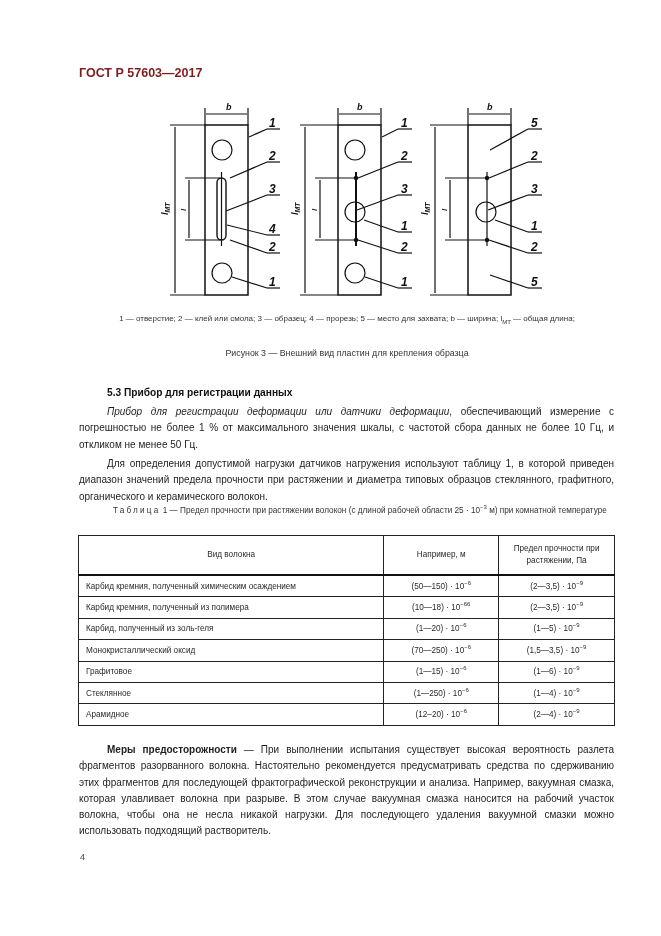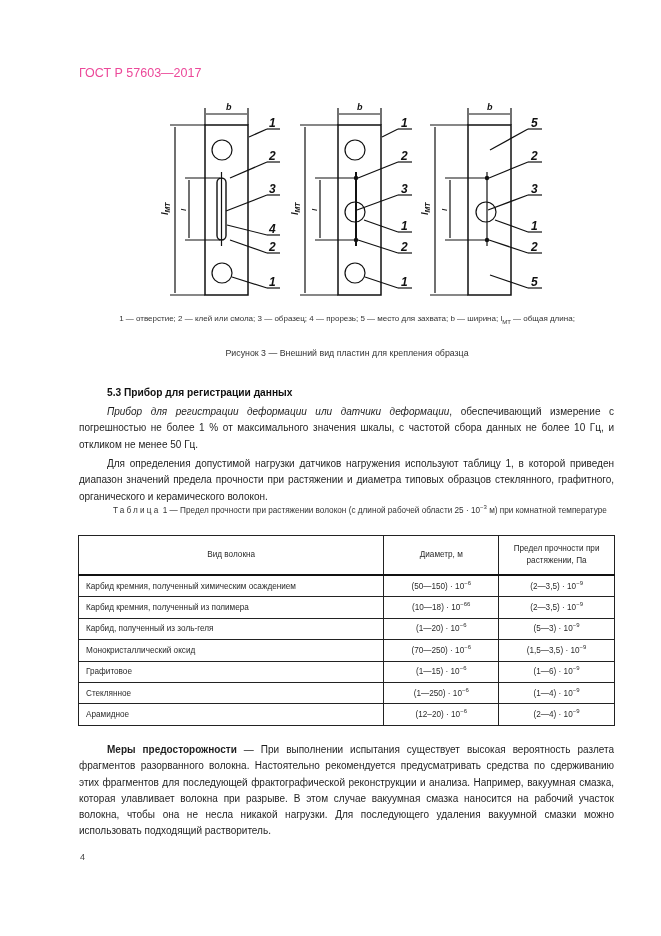--- a/index.html
+++ b/index.html
@@ -1,19 +1,19 @@
 <!DOCTYPE html>
 <html><head>
 <meta charset="utf-8">
 <style>
   html, body { margin: 0; padding: 0; background: #ffffff; }
   body { width: 661px; height: 936px; position: relative; overflow: hidden;
          font-family: "Liberation Sans", sans-serif; color: #1a1a1a; }
   .abs { position: absolute; }
-  .header-title { left: 79px; top: 66px; font-size: 12.5px; font-weight: normal; color: #ec4899; }
+  .header-title { left: 79px; top: 66px; font-size: 12.5px; font-weight: bold; color: #7f1d1d; }
   .figure { left: 150px; top: 95px; width: 420px; height: 210px; }
   .fig-legend { left: 80px; top: 312px; width: 534px; font-size: 8px; color: #333; text-align: center; line-height: 13px; }
   .fig-caption { left: 80px; top: 348px; width: 534px; font-size: 8.8px; color: #333; text-align: center; }
   .section-head { left: 107px; top: 387px; font-size: 10.2px; font-weight: bold; color: #111; }
   .para { left: 79px; width: 535px; font-size: 10px; line-height: 16.3px; color: #1e1e1e; text-align: justify; }
   .para .indent { display: inline-block; width: 28px; }
   .para i { font-style: italic; }
   .para b { font-weight: bold; }
   .table-title { left: 79px; top: 505px; width: 536px; font-size: 8.2px; color: #333; line-height: 12px; }
   .spaced { letter-spacing: 2.2px; margin-left: 34px; }
@@ -183,39 +183,39 @@
 
 <table class="data">
   <colgroup>
       <col style="width:306px">
       <col style="width:115px">
       <col style="width:116px">
     </colgroup>
   <thead>
     <tr>
       <th>Вид волокна</th>
-      <th>Диаметр, м</th>
+      <th>Например, м</th>
       <th>Предел прочности при растяжении, Па</th>
     </tr>
   </thead>
   <tbody>
     <tr>
       <td>Карбид кремния, полученный химическим осаждением</td>
       <td class="c"><span>(50—150) · 10</span><sup>−6</sup></td>
       <td class="c"><span>(2—3,5) · 10</span><sup>−9</sup></td>
     </tr>
     <tr>
       <td>Карбид кремния, полученный из полимера</td>
       <td class="c"><span>(10—18) · 10</span><sup>−66</sup></td>
       <td class="c"><span>(2—3,5) · 10</span><sup>−9</sup></td>
     </tr>
     <tr>
       <td>Карбид, полученный из золь-геля</td>
       <td class="c"><span>(1—20) · 10</span><sup>−6</sup></td>
-      <td class="c"><span>(5—3) · 10</span><sup>−9</sup></td>
+      <td class="c"><span>(1—5) · 10</span><sup>−9</sup></td>
     </tr>
     <tr>
       <td>Монокристаллический оксид</td>
       <td class="c"><span>(70—250) · 10</span><sup>−6</sup></td>
       <td class="c"><span>(1,5—3,5) · 10</span><sup>−9</sup></td>
     </tr>
     <tr>
       <td>Графитовое</td>
       <td class="c"><span>(1—15) · 10</span><sup>−6</sup></td>
       <td class="c"><span>(1—6) · 10</span><sup>−9</sup></td>

